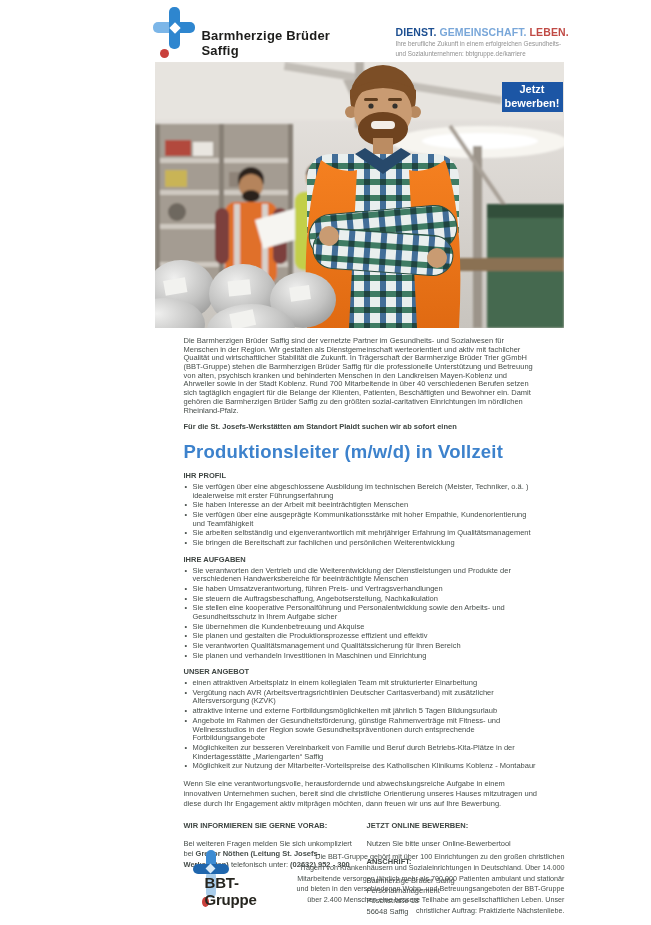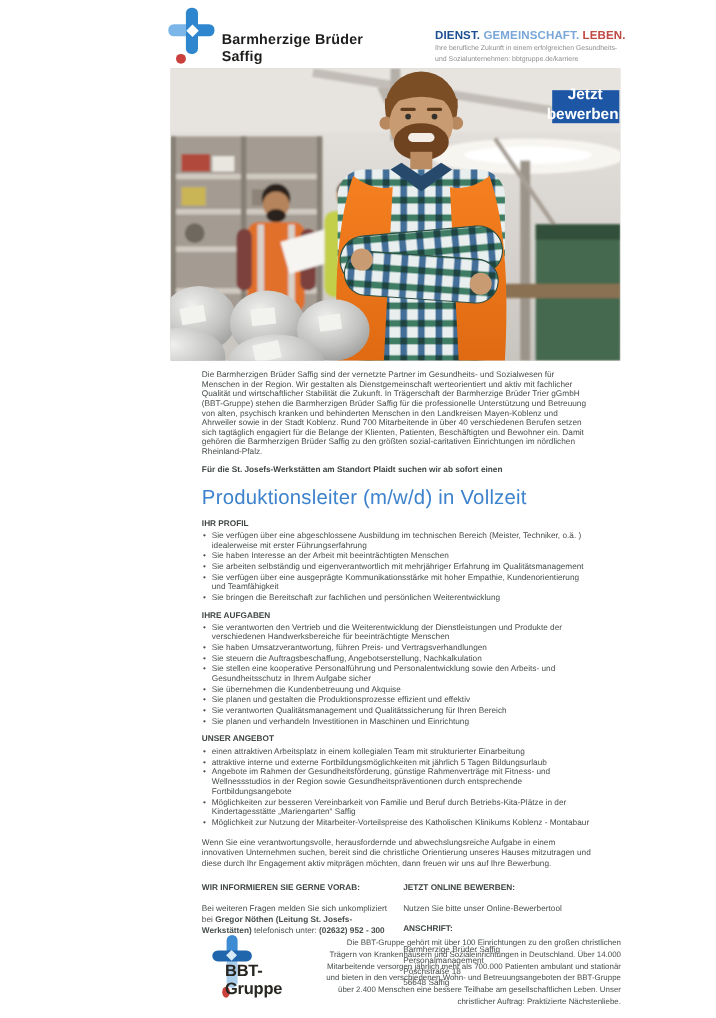--- a/index.html
+++ b/index.html
@@ -22,29 +22,29 @@
   .claim-main { font-size:10.5px; font-weight:bold; white-space:nowrap; letter-spacing:.1px; }
   .claim-main .c1 { color:#1d4f91; }
   .claim-main .c2 { color:#79a7d9;text-align:right; }
   .claim-main .c3 { color:#c04a45; }
   .claim-sub { font-size:6.3px; line-height:1.45; color:#8f8f8f; margin-top:1px; }
 
   
   .photo { position:absolute; left:130px; top:62px; width:409px; height:266px; background:#d6d3ce; overflow:hidden; }
   .photo svg { display:block; }
   .badge { position:absolute; top:20px; right:1px; width:61px; height:30px; background:#1c56a5; color:#ffffff;
-           font-weight:bold; font-size:14px; line-height:1.25; display:flex; flex-direction:column;
-           align-items:center; justify-content:flex-end; cursor:pointer; }
+           font-weight:bold; font-size:11px; line-height:1.25; display:flex; flex-direction:column;
+           align-items:center; justify-content:center; cursor:pointer; }
 
   
   .content { position:absolute; left:159px; top:337px; width:356px; font-size:7.5px; line-height:1.16; }
   .content p { margin:0; }
   p.intro   { margin-bottom:8px; }
   p.lead    { font-weight:bold; color:#3f4643; margin-bottom:9px; }
-  h1.title  { font-size:18.5px; font-weight:normal; color:#3d82cc; margin:0 0 10px 0; letter-spacing:.2px; }
+  h1.title  { font-size:18.5px; font-weight:bold; color:#3d82cc; margin:0 0 10px 0; letter-spacing:.2px; }
   section   { margin-bottom:8px; }
   section h2 { font-size:7.5px; font-weight:bold; color:#3f4643; margin:0 0 2px 0; }
   .content ul { list-style:none; margin:0; padding:0; }
   .content li { position:relative; padding-left:9px; margin-bottom:1px; }
   .content li::before { content:"•"; position:absolute; left:1px; top:0; }
   p.closing { line-height:1.32; margin:2px 0 13px 0; }
 
   .cols { display:flex; }
   .col-left  { width:183px; padding-right:10px; box-sizing:border-box; }
   .col-right { flex:1; }
@@ -219,22 +219,22 @@
   <main class="content">
     <p class="intro">Die Barmherzigen Brüder Saffig sind der vernetzte Partner im Gesundheits- und Sozialwesen für Menschen in der Region. Wir gestalten als Dienstgemeinschaft werteorientiert und aktiv mit fachlicher Qualität und wirtschaftlicher Stabilität die Zukunft. In Trägerschaft der Barmherzige Brüder Trier gGmbH (BBT-Gruppe) stehen die Barmherzigen Brüder Saffig für die professionelle Unterstützung und Betreuung von alten, psychisch kranken und behinderten Menschen in den Landkreisen Mayen-Koblenz und Ahrweiler sowie in der Stadt Koblenz. Rund 700 Mitarbeitende in über 40 verschiedenen Berufen setzen sich tagtäglich engagiert für die Belange der Klienten, Patienten, Beschäftigten und Bewohner ein. Damit gehören die Barmherzigen Brüder Saffig zu den größten sozial-caritativen Einrichtungen im nördlichen Rheinland-Pfalz.</p>
     <p class="lead">Für die St. Josefs-Werkstätten am Standort Plaidt suchen wir ab sofort einen</p>
     <h1 class="title">Produktionsleiter (m/w/d) in Vollzeit</h1>
 
     <section>
       <h2>IHR PROFIL</h2>
       <ul>
         <li>Sie verfügen über eine abgeschlossene Ausbildung im technischen Bereich (Meister, Techniker, o.ä. ) idealerweise mit erster Führungserfahrung</li>
         <li>Sie haben Interesse an der Arbeit mit beeinträchtigten Menschen</li>
+        <li>Sie verfügen über eine ausgeprägte Kommunikationsstärke mit hoher Empathie, Kundenorientierung und Teamfähigkeit</li>
         <li>Sie arbeiten selbständig und eigenverantwortlich mit mehrjähriger Erfahrung im Qualitätsmanagement</li>
-        <li>Sie verfügen über eine ausgeprägte Kommunikationsstärke mit hoher Empathie, Kundenorientierung und Teamfähigkeit</li>
         <li>Sie bringen die Bereitschaft zur fachlichen und persönlichen Weiterentwicklung</li>
       </ul>
     </section>
 
     <section>
       <h2>IHRE AUFGABEN</h2>
       <ul>
         <li>Sie verantworten den Vertrieb und die Weiterentwicklung der Dienstleistungen und Produkte der verschiedenen Handwerksbereiche für beeinträchtigte Menschen</li>
         <li>Sie haben Umsatzverantwortung, führen Preis- und Vertragsverhandlungen</li>
         <li>Sie steuern die Auftragsbeschaffung, Angebotserstellung, Nachkalkulation</li>
@@ -243,20 +243,21 @@
         <li>Sie planen und gestalten die Produktionsprozesse effizient und effektiv</li>
         <li>Sie verantworten Qualitätsmanagement und Qualitätssicherung für Ihren Bereich</li>
         <li>Sie planen und verhandeln Investitionen in Maschinen und Einrichtung</li>
       </ul>
     </section>
 
     <section>
       <h2>UNSER ANGEBOT</h2>
       <ul>
         <li>einen attraktiven Arbeitsplatz in einem kollegialen Team mit strukturierter Einarbeitung</li>
+        <li>Vergütung nach AVR (Arbeitsvertragsrichtlinien Deutscher Caritasverband) mit zusätzlicher Altersversorgung (KZVK)</li>
         <li>attraktive interne und externe Fortbildungsmöglichkeiten mit jährlich 5 Tagen Bildungsurlaub</li>
         <li>Angebote im Rahmen der Gesundheitsförderung, günstige Rahmenverträge mit Fitness- und Wellnessstudios in der Region sowie Gesundheitspräventionen durch entsprechende Fortbildungsangebote</li>
         <li>Möglichkeiten zur besseren Vereinbarkeit von Familie und Beruf durch Betriebs-Kita-Plätze in der Kindertagesstätte „Mariengarten“ Saffig</li>
         <li>Möglichkeit zur Nutzung der Mitarbeiter-Vorteilspreise des Katholischen Klinikums Koblenz - Montabaur</li>
       </ul>
     </section>
 
     <p class="closing">Wenn Sie eine verantwortungsvolle, herausfordernde und abwechslungsreiche Aufgabe in einem innovativen Unternehmen suchen, bereit sind die christliche Orientierung unseres Hauses mitzutragen und diese durch Ihr Engagement aktiv mitprägen möchten, dann freuen wir uns auf Ihre Bewerbung.</p>
 
     <div class="cols">

